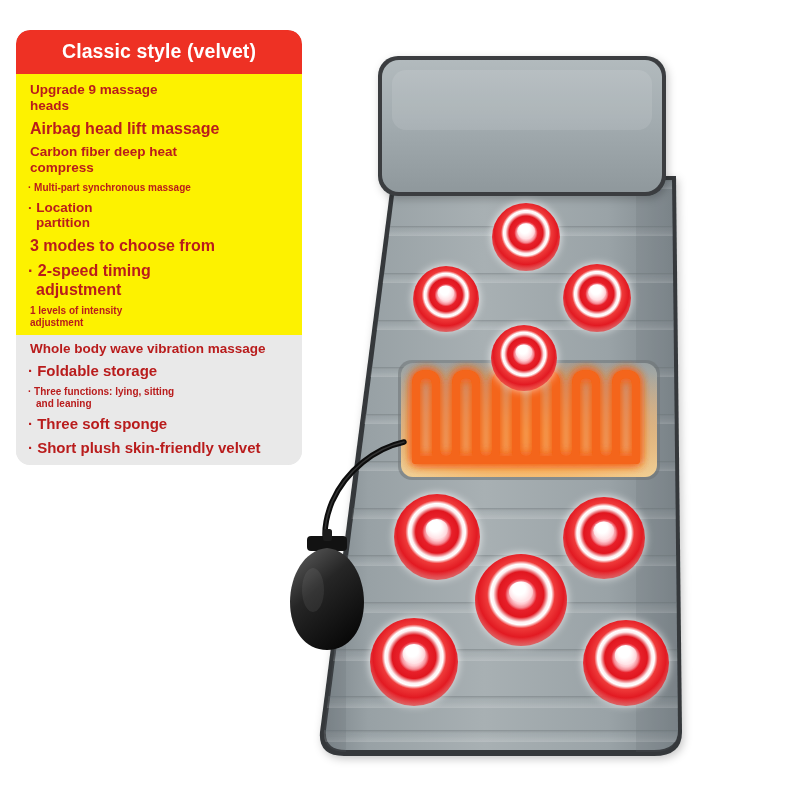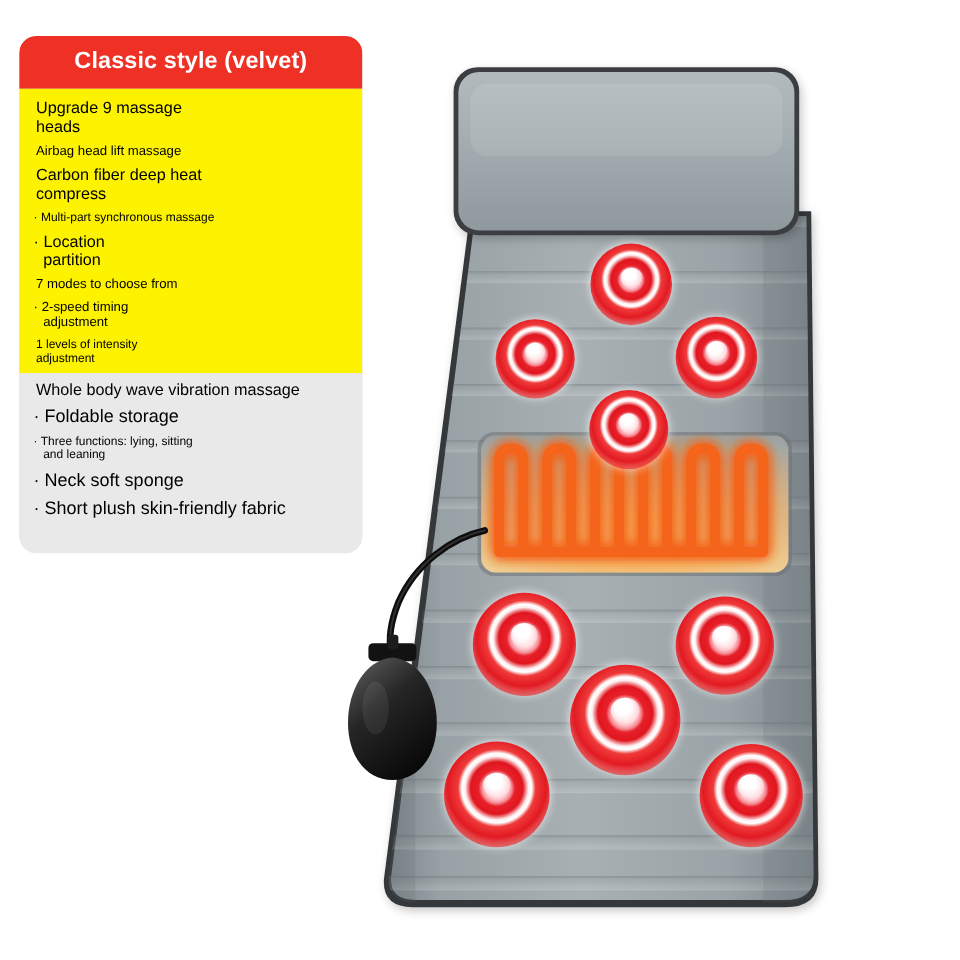--- a/index.html
+++ b/index.html
@@ -43,35 +43,35 @@
     border-radius: 14px 14px 0 0;
   }
 
   #yellow-block {
     background: #fdf200;
     padding: 8px 0 6px 0;
   }
 
   #gray-block {
     background: #e9e9e9;
-    padding: 6px 0 28px 0;
+    padding: 6px 0 9px 0;
     border-radius: 0 0 14px 14px;
   }
 
   .f-line {
-    color: #000000;
-    font-weight: normal;
+    color: #b91c1c;
+    font-weight: bold;
     padding: 0 14px;
     line-height: 1.17;
     white-space: pre-line;
   }
   .f-line + .f-line { margin-top: 6px; }
 
   .sz-s  { font-size: 10px; }
-  .sz-m  { font-size: 11px; }
+  .sz-m  { font-size: 16px; }
   .sz-l  { font-size: 13.5px; }
   .sz-xl { font-size: 15px; }
 
   .ind { padding-left: 20px; text-indent: -8px; }
 
   
   #mat-wrap {
     position: absolute;
     left: 280px;
     top: 30px;
@@ -248,30 +248,30 @@
 
     <div id="yellow-block">
         <div class="f-line sz-l">Upgrade 9 massage
 heads</div>
         <div class="f-line sz-m">Airbag head lift massage</div>
         <div class="f-line sz-l">Carbon fiber deep heat
 compress</div>
         <div class="f-line sz-s ind">· Multi-part synchronous massage</div>
         <div class="f-line sz-l ind">· Location
 partition</div>
-        <div class="f-line sz-m">7 modes to choose from</div>
+        <div class="f-line sz-m">3 modes to choose from</div>
         <div class="f-line sz-m ind">· 2-speed timing
 adjustment</div>
         <div class="f-line sz-s">1 levels of intensity
 adjustment</div>
       </div>
 
     <div id="gray-block">
         <div class="f-line sz-l">Whole body wave vibration massage</div>
         <div class="f-line sz-xl ind">· Foldable storage</div>
         <div class="f-line sz-s ind">· Three functions: lying, sitting
 and leaning</div>
-        <div class="f-line sz-xl ind">· Neck soft sponge</div>
-        <div class="f-line sz-xl ind">· Short plush skin-friendly fabric</div>
+        <div class="f-line sz-xl ind">· Three soft sponge</div>
+        <div class="f-line sz-xl ind">· Short plush skin-friendly velvet</div>
       </div>
   </div>
 
 </div>
 
 </body></html>

